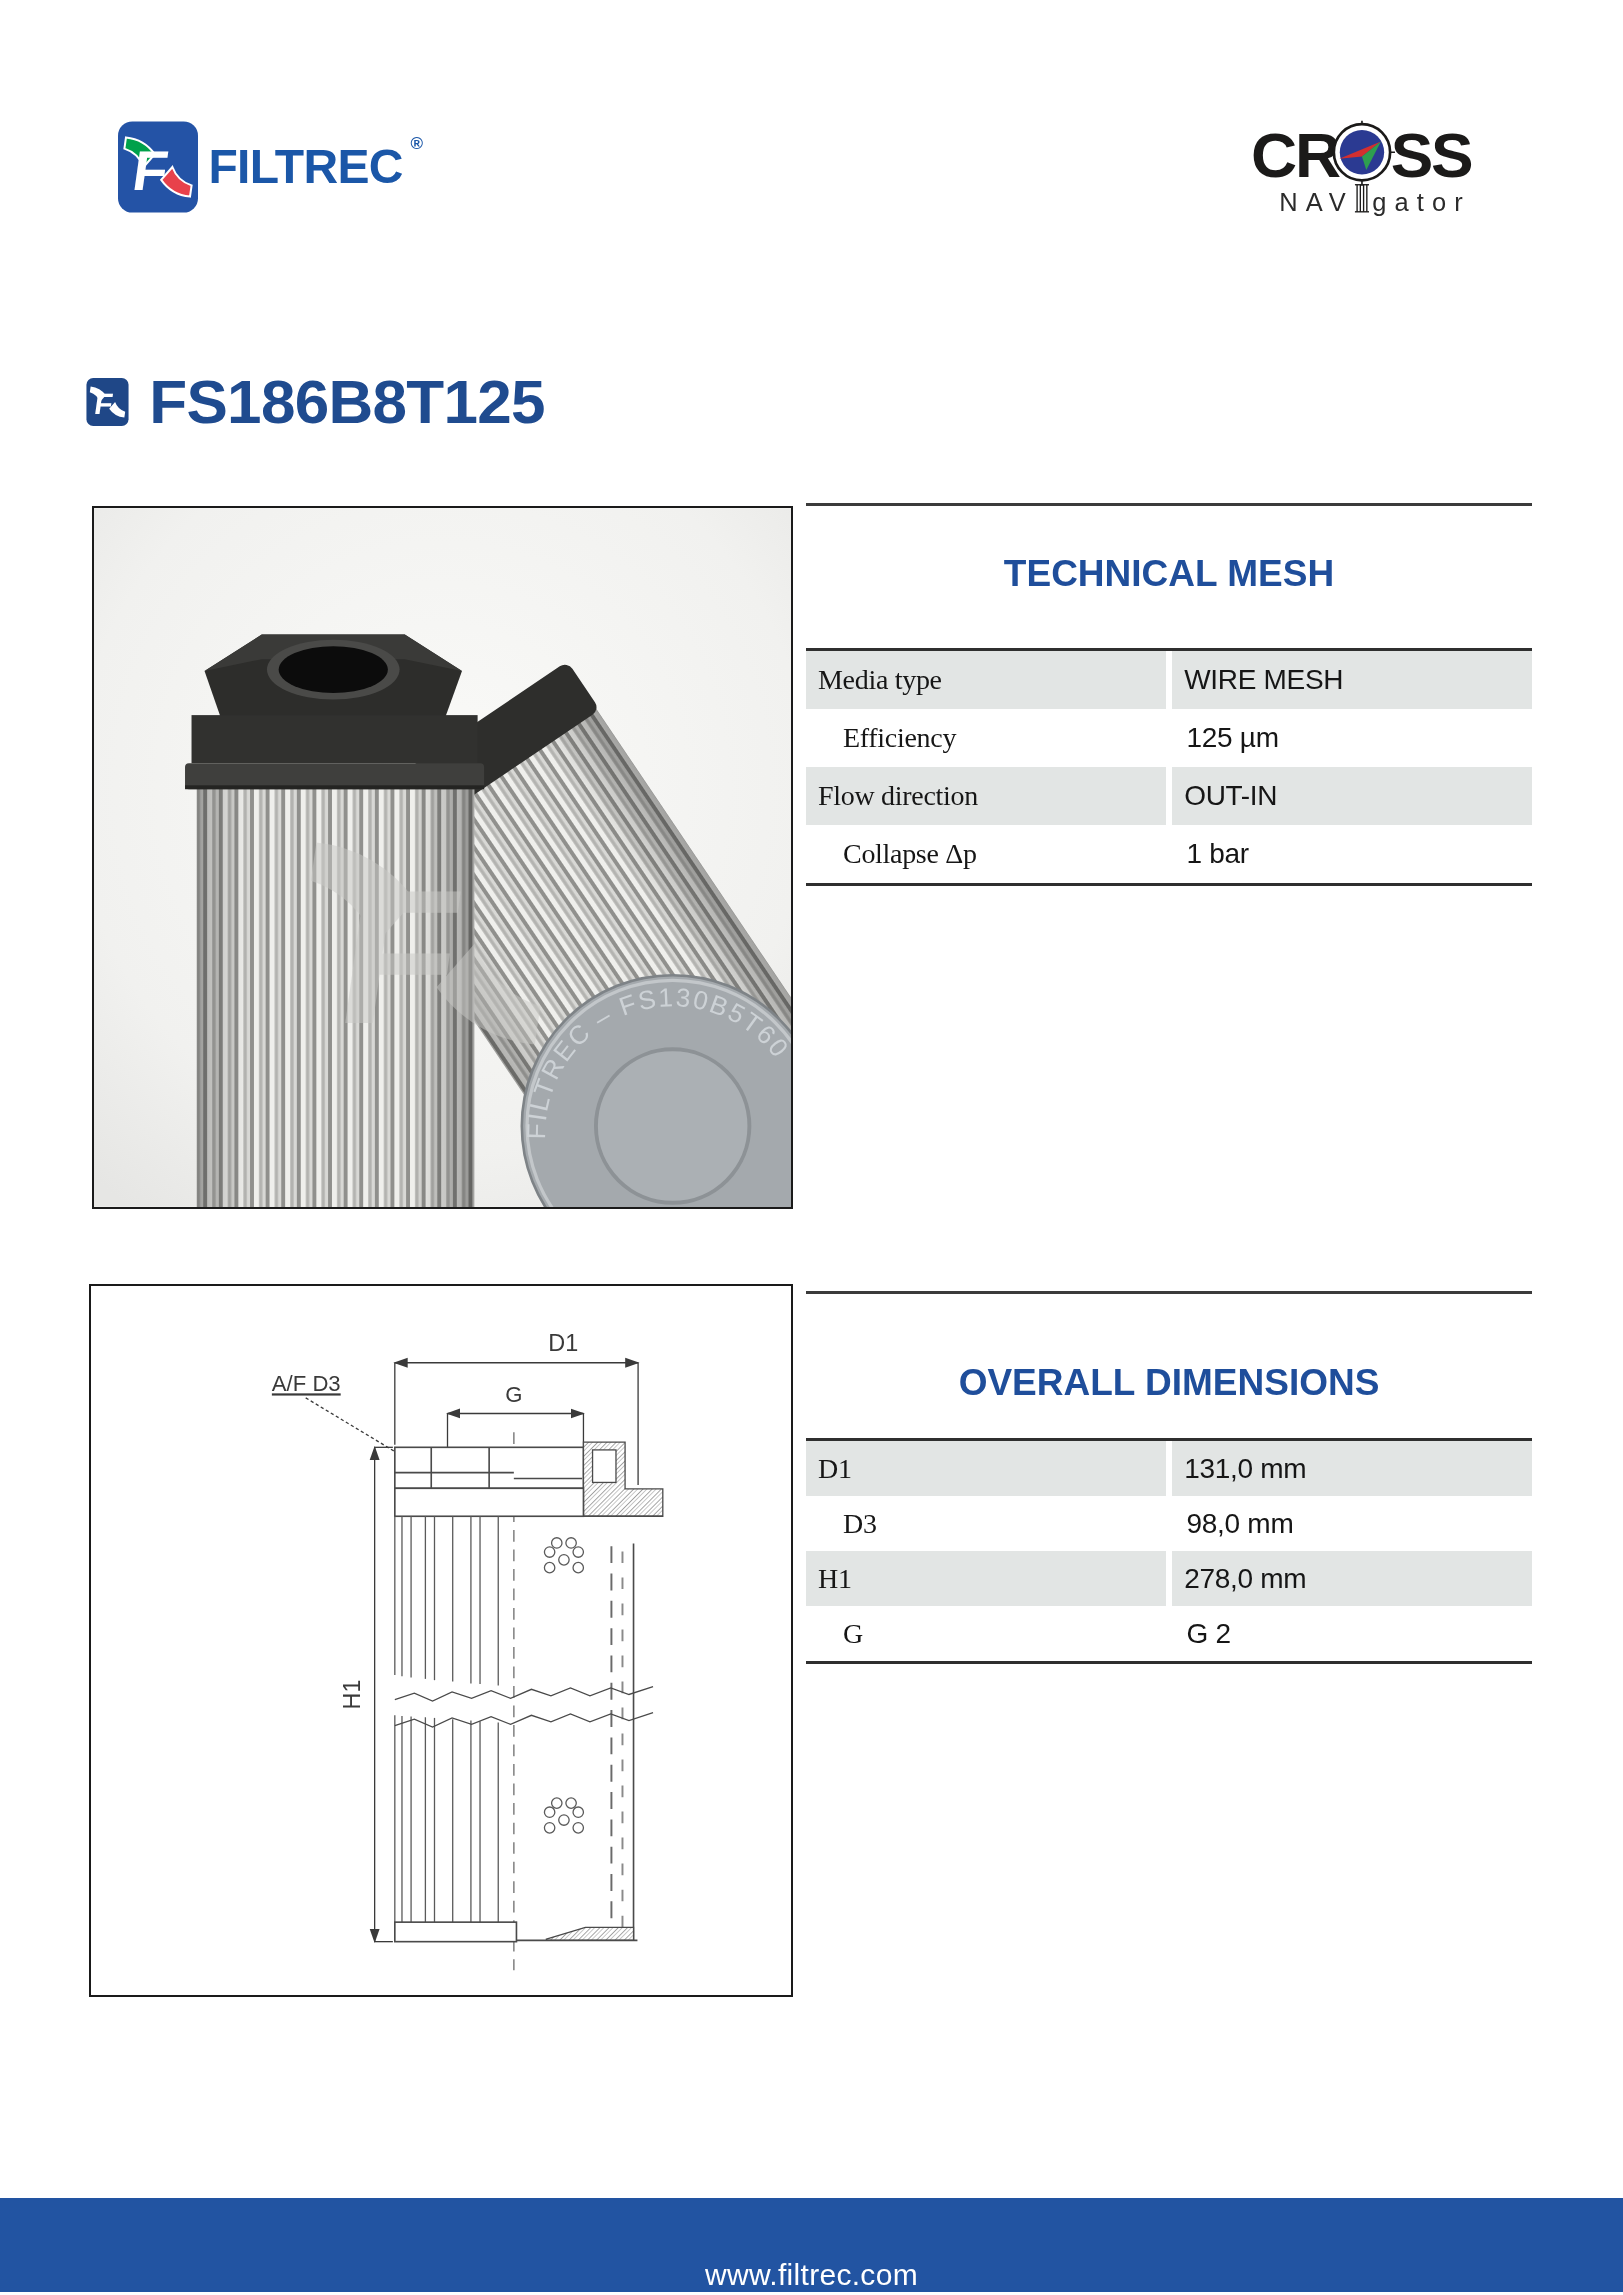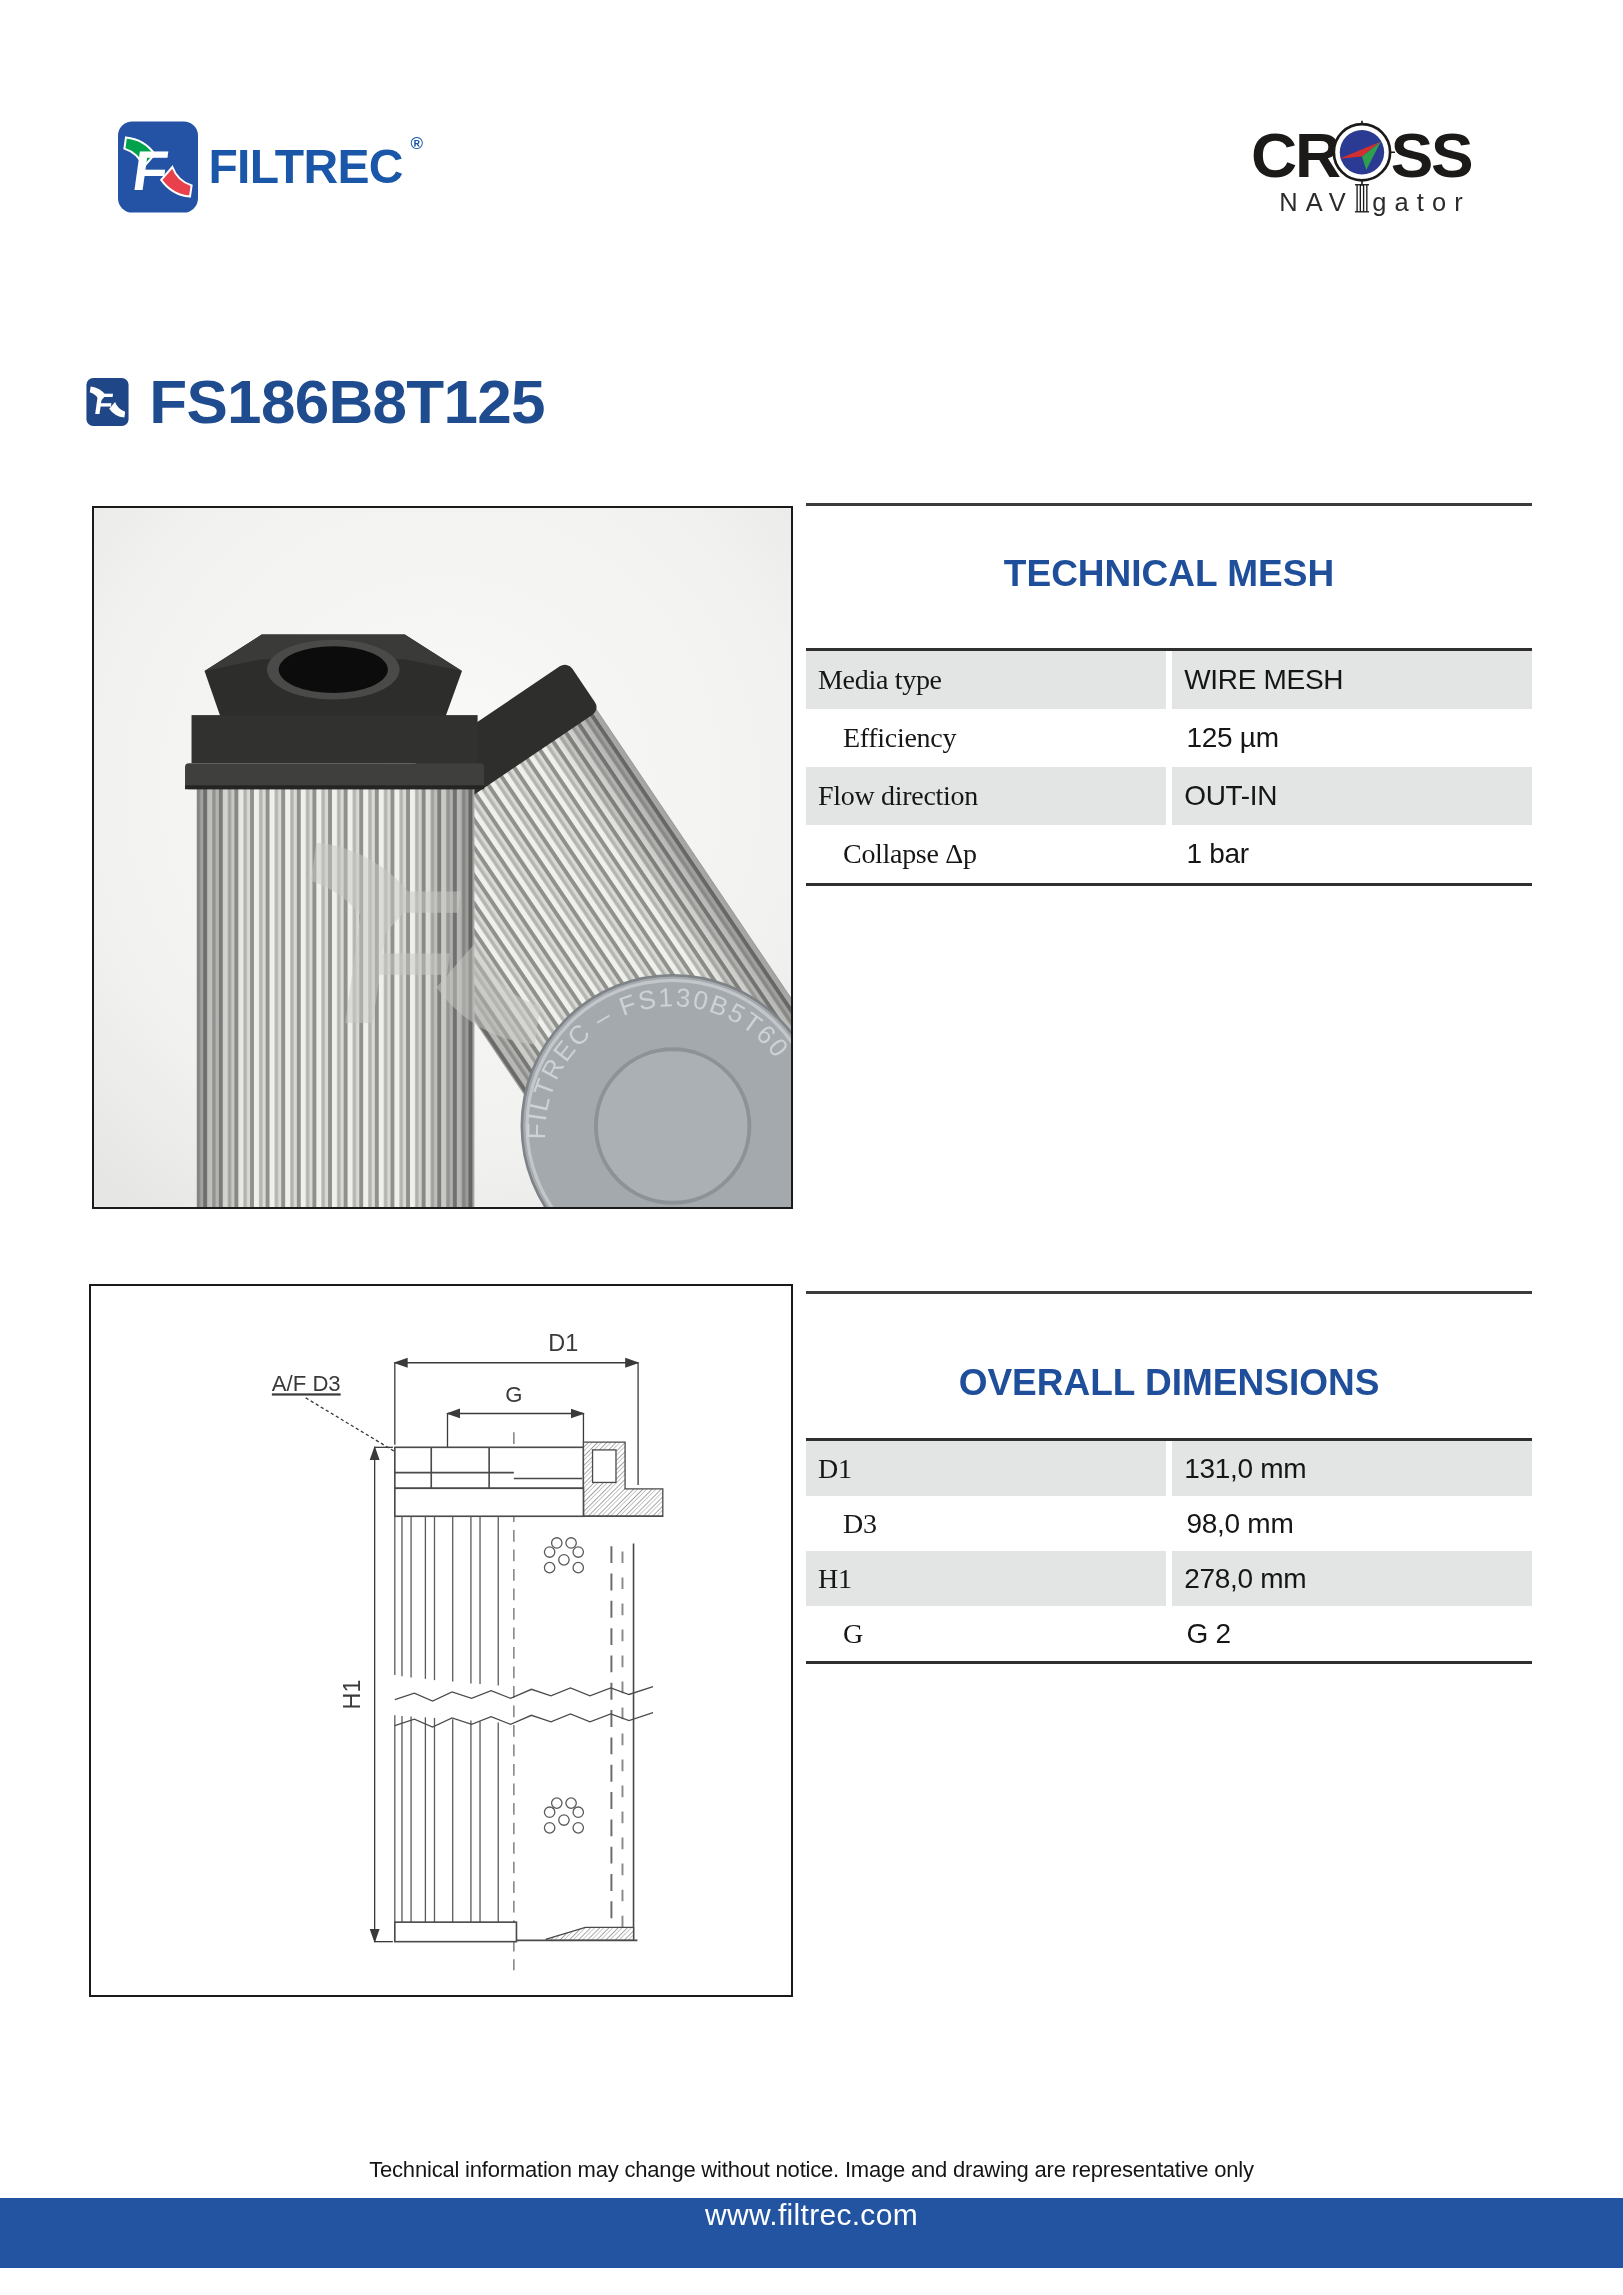--- a/index.html
+++ b/index.html
@@ -38,21 +38,21 @@
   .trow { display:flex; gap:6.5px; }
   #tech-table .trow { height:58px; }
   #dims-table .trow { height:55px; }
   .tcell { display:flex; align-items:center; font-size:28px; color:#161616; letter-spacing:-0.3px; }
   .tlabel { flex:0 0 calc(50% - 3.3px); padding-left:37px;font-family:Liberation Serif, serif; }
   .tvalue { flex:1; padding-left:14.4px; }
   .trow.gray .tcell { background:#e2e5e4;padding-left:12px; }
 
   
   .footer-note { position:absolute; left:0; top:2157px; width:100%; text-align:center; font-size:22px; color:#151515; letter-spacing:-0.2px; }
-  .footer-bar { position:absolute; left:0; top:2198px; width:100%; height:70px; background:#2254a2; display:flex; align-items:flex-start; justify-content:center; }
+  .footer-bar { position:absolute; left:0; top:2198px; width:100%; height:94px; background:#2254a2; display:flex; align-items:flex-end; justify-content:center; }
   .footer-url { color:#ffffff; font-size:30px; text-decoration:none; letter-spacing:0.3px; }
 
   text { font-family:"Liberation Sans", sans-serif; }
 </style>
 </head>
 <body>
 
 <div id="page">
 
   <div class="filtrec-logo">
@@ -328,19 +328,18 @@
         <div class="tcell tlabel">H1</div>
         <div class="tcell tvalue">278,0 mm</div>
       </div>
       <div class="trow">
         <div class="tcell tlabel">G</div>
         <div class="tcell tvalue">G 2</div>
       </div>
     </div>
   </div>
 
-  <div class="footer-note">Technical information may change without notice. Image and drawing are representative only</div>
   <div class="footer-bar">
     <a class="footer-url" href="#">www.filtrec.com</a>
   </div>
 
 </div>
 
 
 </body></html>

